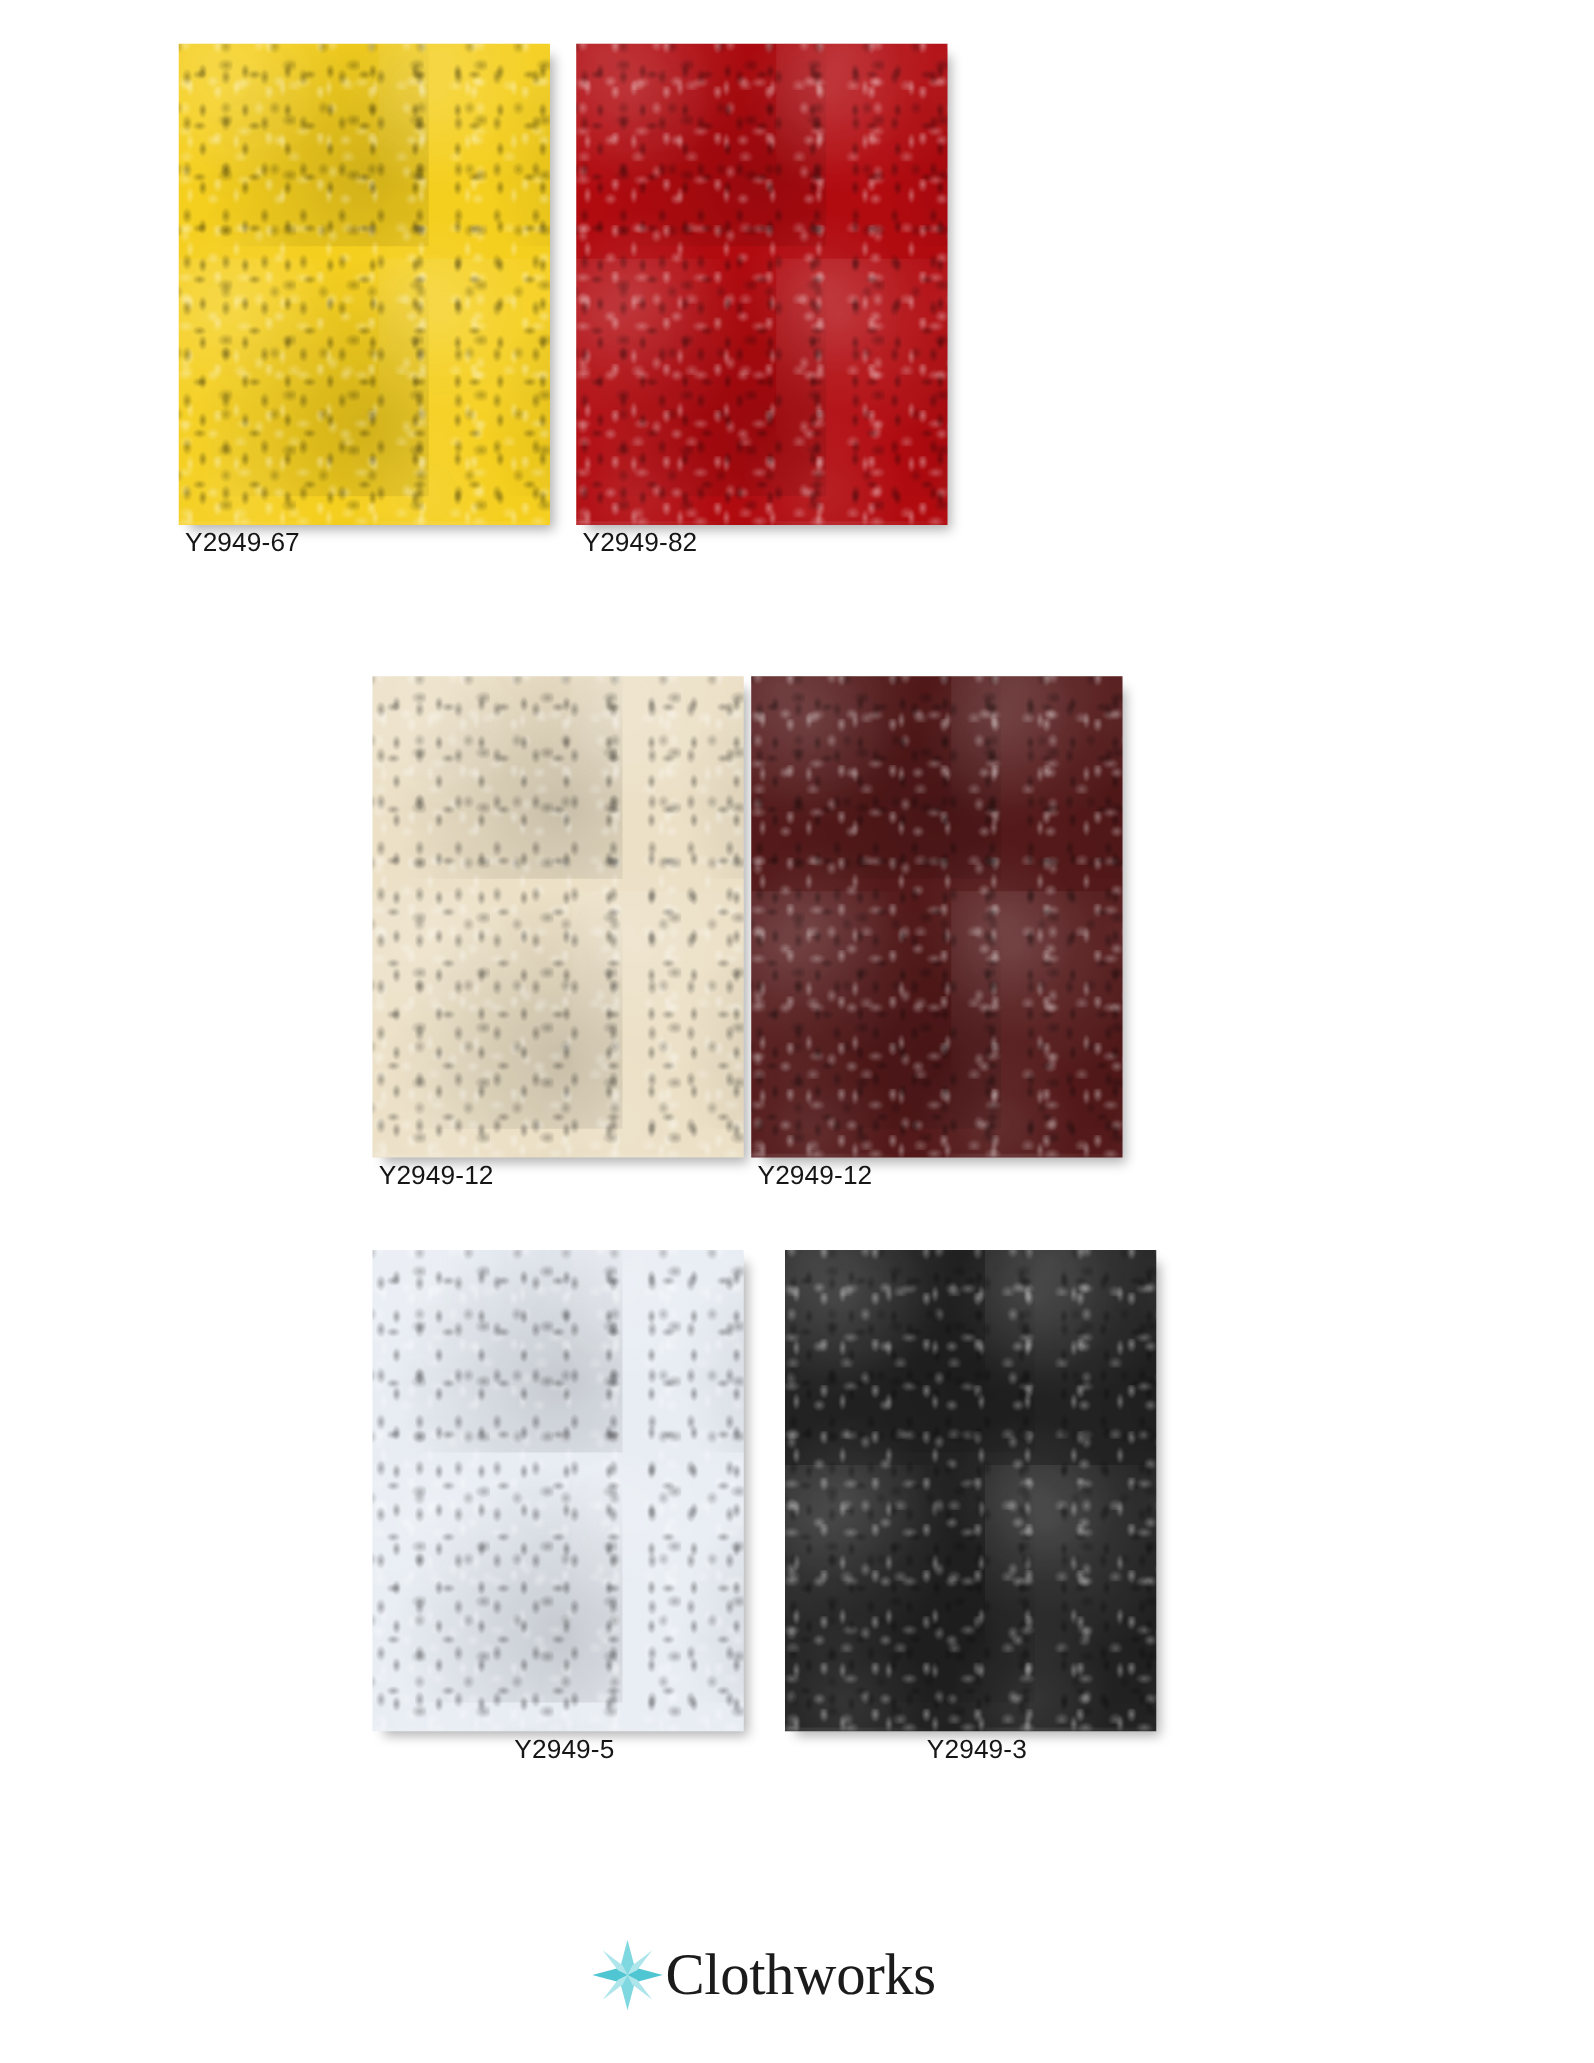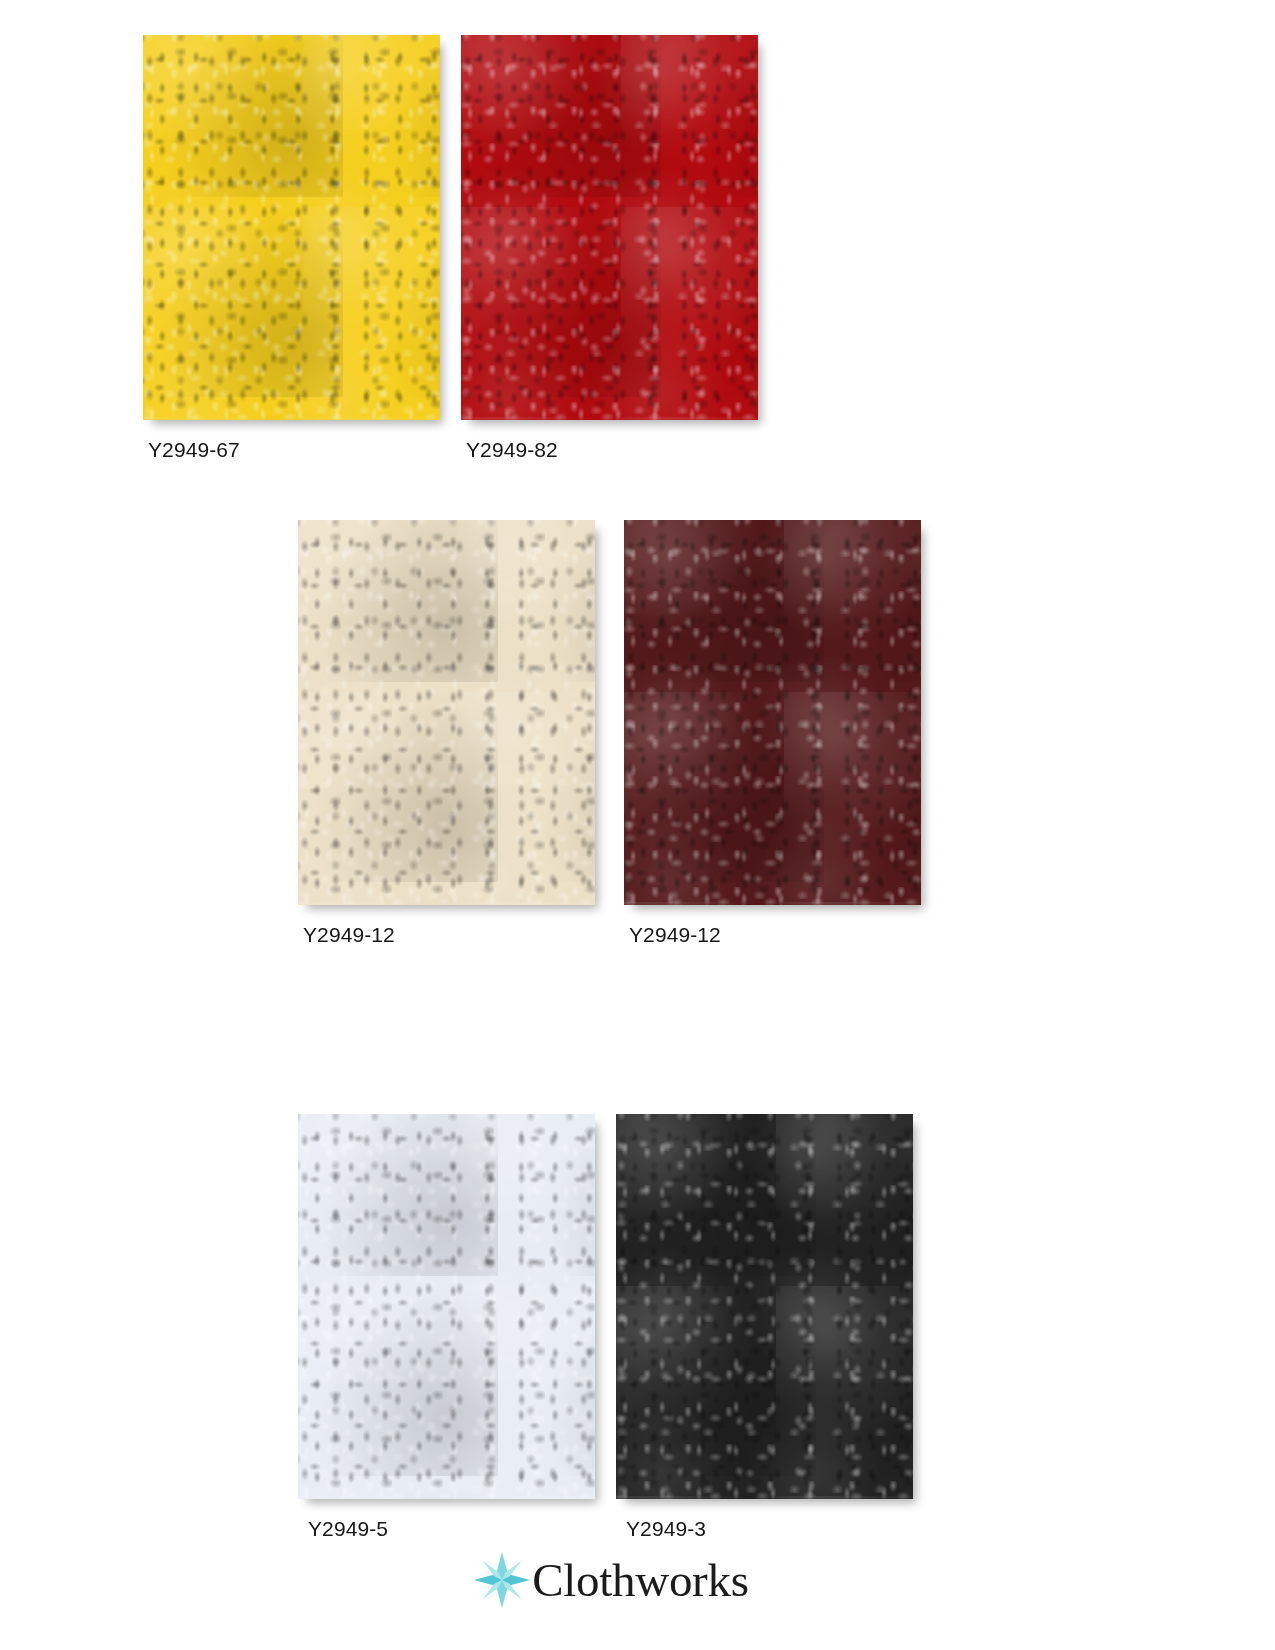--- a/index.html
+++ b/index.html
@@ -22,22 +22,22 @@
     height: 1650px;
     background: #ffffff;
   }
 
   
   .row {
     position: absolute;
     display: flex;
   }
   #row-1 { left: 143px; top: 35px; gap: 21px; }
-  #row-2 { left: 298px; top: 520px; gap: 29px; }
-  #row-3 { left: 298px; top: 1114px; gap: 21px; }
+  #row-2 { left: 298px; top: 541px; gap: 6px; }
+  #row-3 { left: 298px; top: 1000px; gap: 33px; text-align: center; }
 
   .swatch-cell {
     width: 297px;
     display: flex;
     flex-direction: column;
   }
 
   .swatch {
     width: 297px;
     height: 385px;
@@ -80,21 +80,21 @@
     inset: -10%;
     background-image:
       radial-gradient(circle at 28% 22%, rgba(255,255,255,0.14) 0%, rgba(255,255,255,0) 55%),
       radial-gradient(circle at 78% 72%, rgba(0,0,0,0.16) 0%, rgba(0,0,0,0) 58%),
       radial-gradient(circle at 52% 48%, rgba(255,255,255,0.10) 0%, rgba(255,255,255,0) 60%);
     background-size: 190px 210px, 230px 200px, 150px 160px;
     opacity: 0.9;
   }
 
   .swatch-label {
-    margin-top: 18px;
+    margin-top: 3px;
     font-size: 21px;
     line-height: 24px;
     color: #161616;
     letter-spacing: 0.1px;
     font-family: "Liberation Sans", sans-serif;
   }
   #row-1 .swatch-label { padding-left: 5px; }
   #row-2 .swatch-label { padding-left: 5px; }
   #row-3 .swatch-label { padding-left: 10px; }
 

